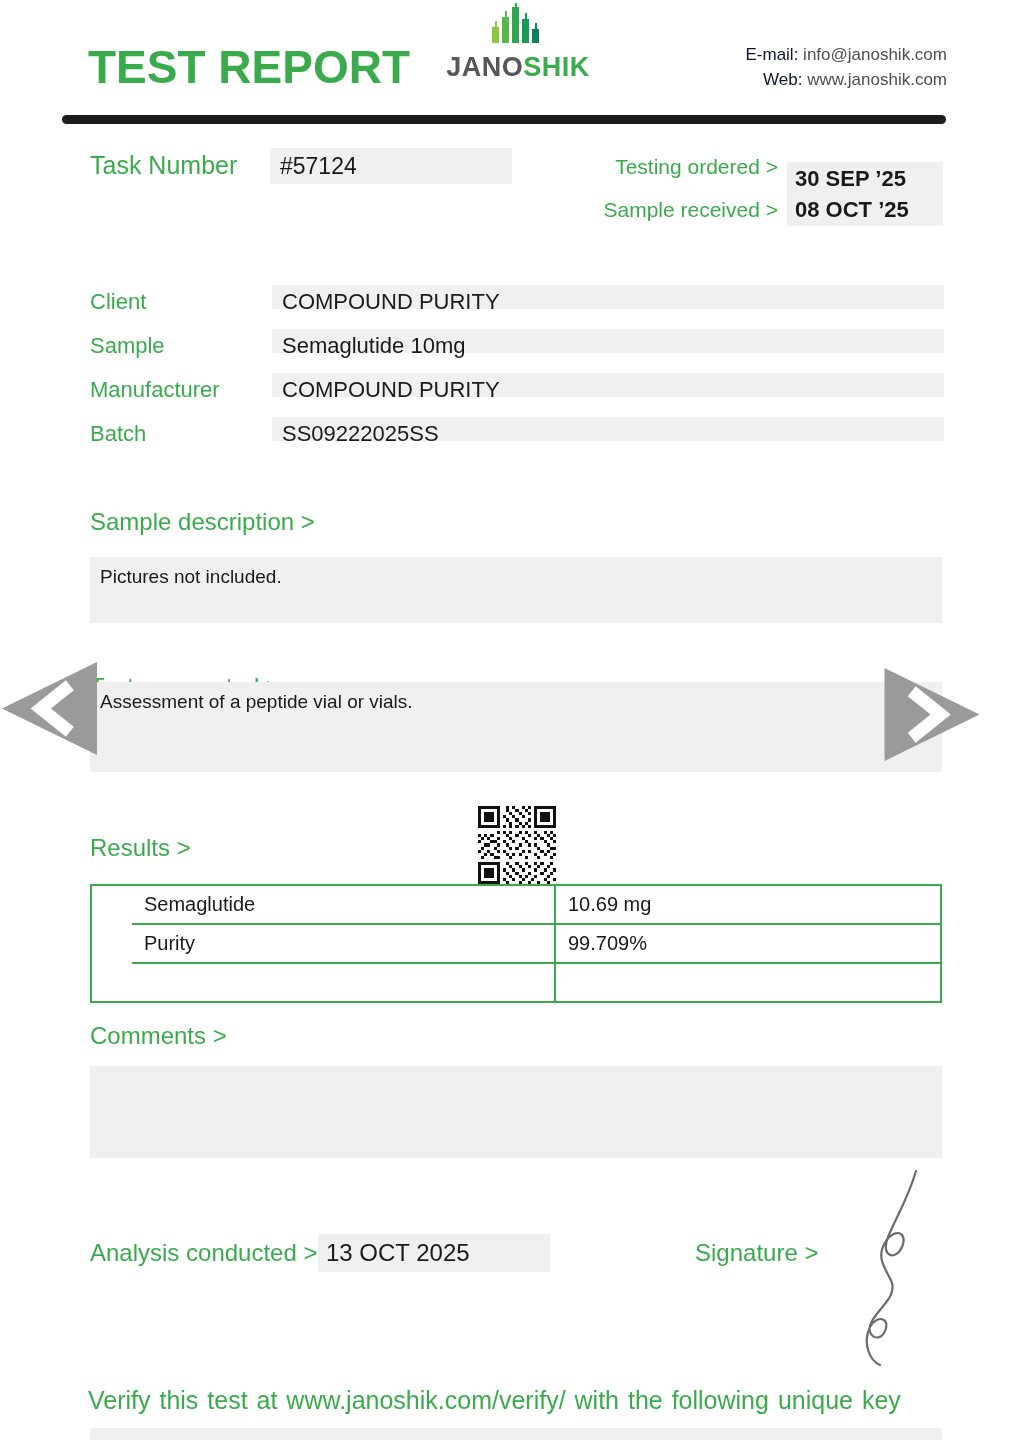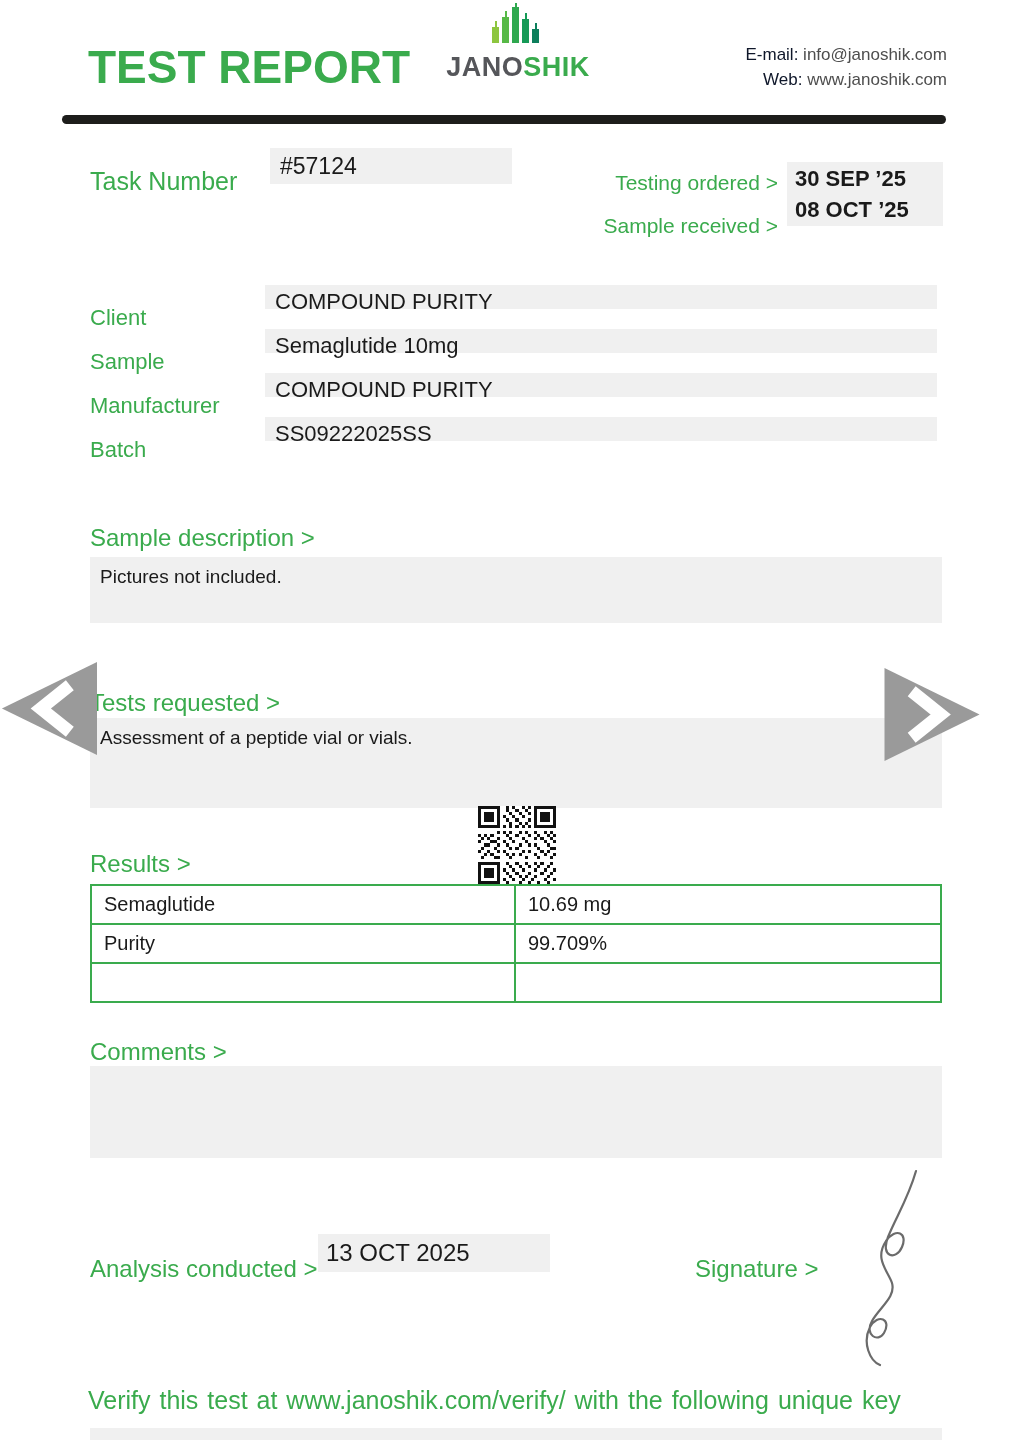--- a/index.html
+++ b/index.html
@@ -15,56 +15,56 @@
   .logo-text .jano{color:var(--logo_dark,#55565a);}
   .logo-text .shik{color:var(--green,#3aab4d);}
 
   .contact{position:absolute;right:77px;top:42px;text-align:right;font-size:17px;
            color:#4e4e4e;line-height:25px;}
   .contact .c-label{color:#0f172a;}
 
   .rule{position:absolute;left:62px;top:115px;width:884px;height:9px;border-radius:5px;
         background:var(--rule_dark,#1d1d1b);}
 
-  .g-label,.g-heading{position:absolute;color:var(--green,#3aab4d);margin-top:16px;}
+  .g-label,.g-heading{position:absolute;color:var(--green,#3aab4d);}
   .g-heading{left:90px;font-size:24px;}
 
   .field{position:absolute;background:var(--field_bg,#f0f0f0);color:var(--dark_text,#1a1a1a);
          box-sizing:border-box;}
 
   .task-label{left:90px;top:151px;font-size:25px;}
   .task-field{left:270px;top:148px;width:242px;height:36px;font-size:23px;line-height:36px;padding-left:10px;}
 
   .date-label{width:220px;text-align:right;font-size:21px;}
   .ordered-label{left:558px;top:155px;}
   .received-label{left:558px;top:198px;}
   .date-field{left:787px;width:156px;height:33px;font-size:22px;line-height:33px;font-weight:700;padding-left:8px;}
   .ordered-field{top:150px;margin-top:12px;}
   .received-field{top:193px;}
 
   .info-label{left:90px;font-size:22px;}
-  .info-field{left:265px;width:672px;height:24px;font-size:22px;line-height:34px;padding-left:10px;}
+  .info-field{left:272px;width:672px;height:24px;font-size:22px;line-height:34px;padding-left:10px;}
 
   .box{position:absolute;left:90px;width:852px;background:var(--field_bg,#f0f0f0);
        color:var(--dark_text,#1a1a1a);font-size:19px;padding:9px 10px;box-sizing:border-box;}
   .desc-box{top:557px;height:66px;}
-  .tests-box{top:718px;height:90px;}
+  .tests-box{top:682px;height:90px;}
   .comments-box{top:1066px;height:92px;}
 
   .arrow{position:absolute;z-index:5;}
   .arrow-left{left:0;top:660px;width:97px;height:97px;}
   .arrow-right{left:880px;top:666px;width:106px;height:97px;}
   .arrow polygon{fill:var(--arrow_gray,#9a9a9a);}
   .arrow polyline{fill:none;stroke:#fff;stroke-width:13;}
 
   .qr{position:absolute;left:478px;top:806px;width:78px;height:78px;}
 
   .table{position:absolute;left:90px;top:884px;width:852px;box-sizing:border-box;
          border:2px solid var(--green,#3aab4d);background:#fff;}
-  .t-row{display:flex;height:37px;border-bottom:2px solid var(--green,#3aab4d);}
+  .t-row{display:flex;height:37px;border-bottom:2px solid var(--green,#3aab4d);margin-left:40px;}
   .t-row:last-child{border-bottom:none;}
   .t-cell{line-height:37px;font-size:20px;color:var(--dark_text,#1a1a1a);padding-left:12px;box-sizing:border-box;}
   .t-name{width:424px;border-right:2px solid var(--green,#3aab4d);}
   .t-val{flex:1;}
 
   .analysis-label{left:90px;top:1239px;font-size:24px;}
   .analysis-field{left:318px;top:1234px;width:232px;height:38px;font-size:24px;line-height:38px;padding-left:8px;}
   .signature-label{left:695px;top:1239px;font-size:24px;}
   .signature{position:absolute;left:830px;top:1165px;width:120px;height:210px;}
   .signature path{stroke:#6b6b6b;stroke-width:2.2;fill:none;stroke-linecap:round;}

